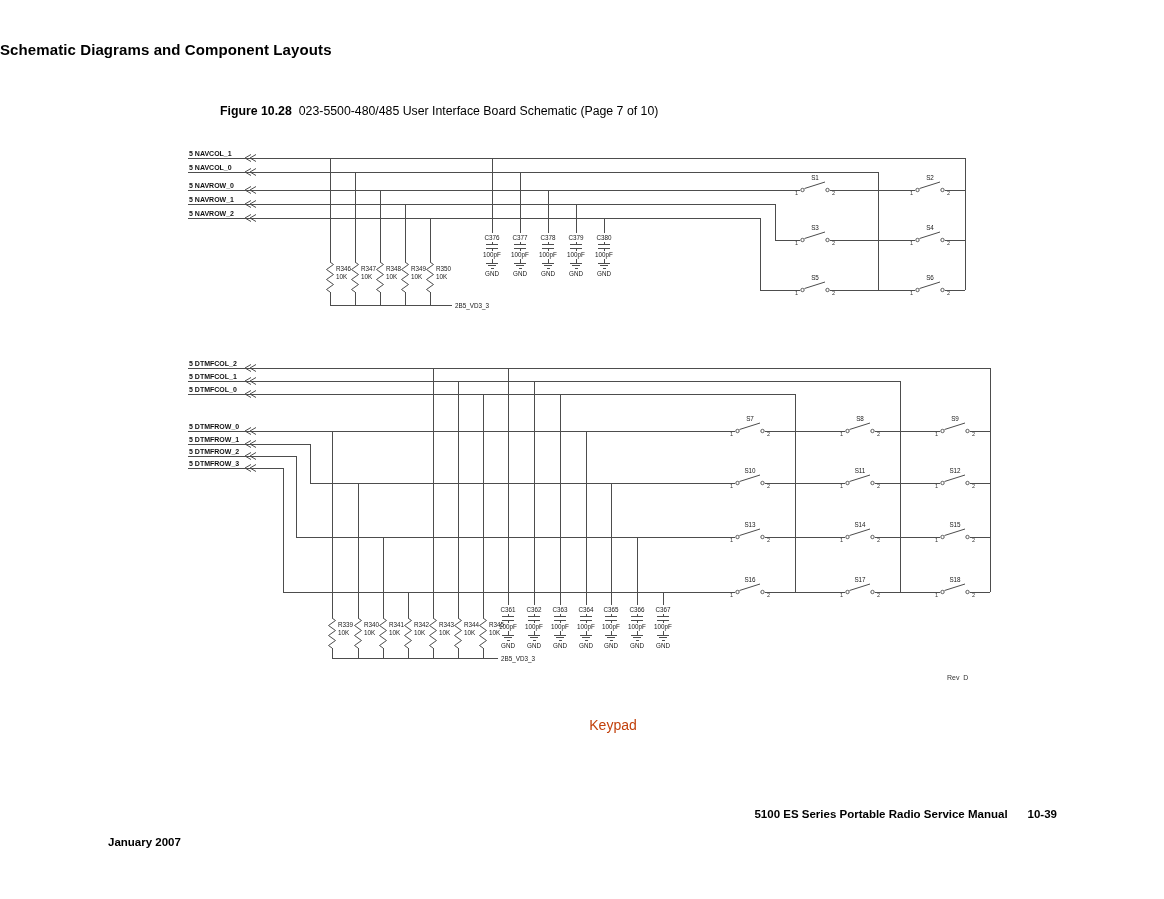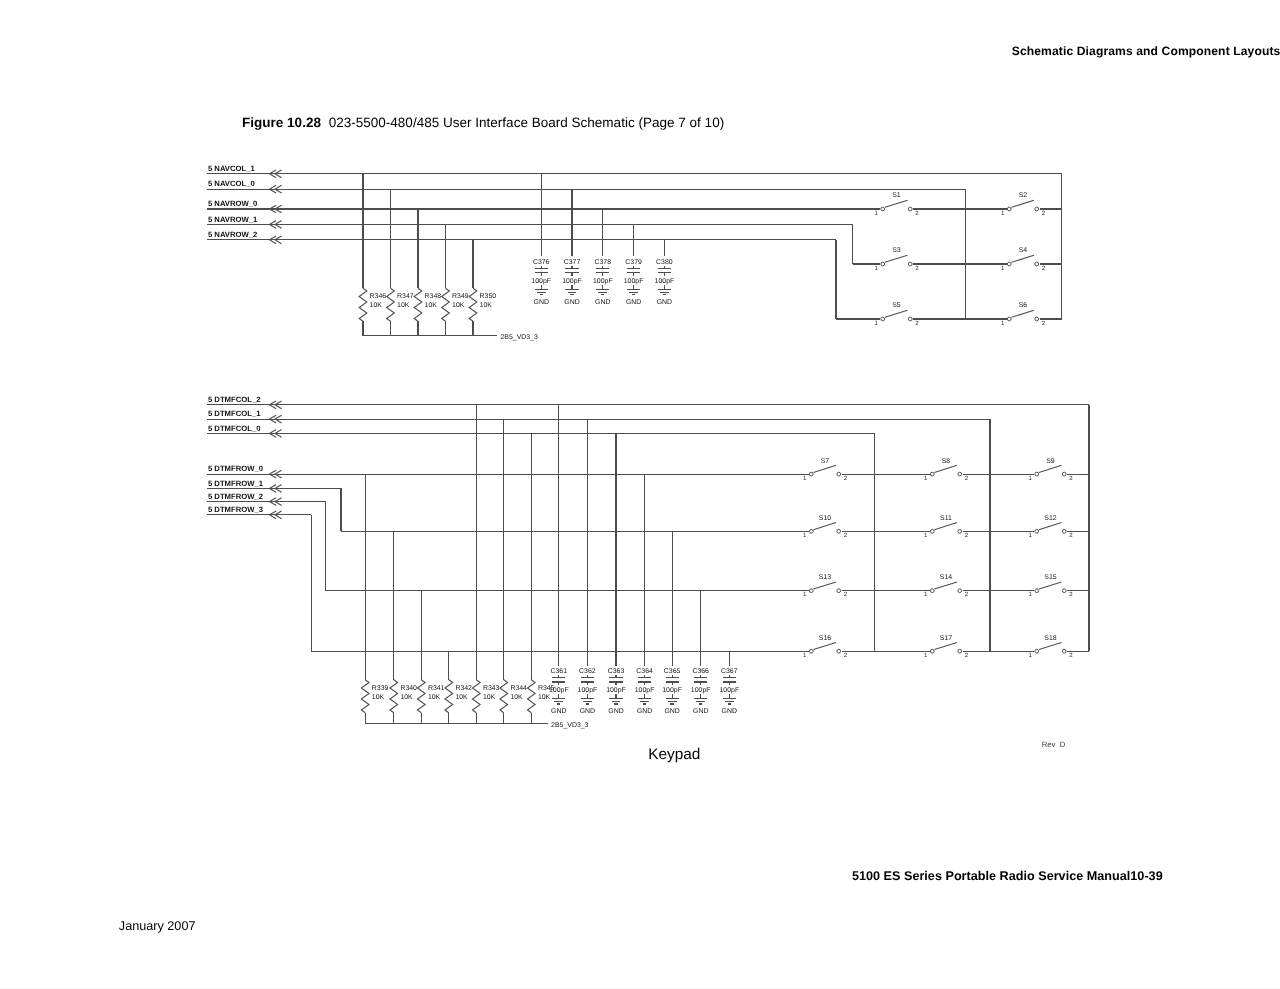--- a/index.html
+++ b/index.html
@@ -1,25 +1,25 @@
 <!DOCTYPE html>
 <html><head>
 <meta charset="utf-8">
 <style>
   html,body{margin:0;padding:0}
   body{background:#ffffff}
   .page{position:relative;width:1164px;height:899px;background:#fff;font-family:"Liberation Sans",sans-serif;color:#000;overflow:hidden;border-right:1px solid #d9d9d9;border-bottom:2px solid #b8b8b8}
-  .header{position:absolute;top:41px;left:0;width:100%;text-align:right;font-size:11px;font-weight:700;letter-spacing:.1px}
+  .header{position:absolute;top:41px;left:0;width:100%;text-align:left;font-size:15px;font-weight:700;letter-spacing:.1px}
   .figcap{position:absolute;top:104px;left:220px;font-size:12.3px;white-space:nowrap}
   .figlabel{font-weight:700;margin-right:7px}
   #schem{position:absolute;left:0;top:0}
-  .keypad{position:absolute;top:677px;left:613px;transform:translateX(-50%);font-size:14px;color:#000000}
+  .keypad{position:absolute;top:717px;left:613px;transform:translateX(-50%);font-size:14px;color:#c2410c}
   .rev{position:absolute;top:674px;left:947px;font-size:7px;color:#333;white-space:pre}
-  .fl{position:absolute;top:836px;left:108px;font-size:11.5px;font-weight:400}
-  .fr{position:absolute;top:791px;right:107px;font-size:11.5px;font-weight:700;display:flex;}
+  .fl{position:absolute;top:836px;left:108px;font-size:11.5px;font-weight:700}
+  .fr{position:absolute;top:808px;right:107px;font-size:11.5px;font-weight:700;display:flex;gap:20px}
   svg text{font-family:"Liberation Sans",sans-serif}
   .sig{font-size:7px;font-weight:700;fill:#101010}
   .cmp{font-size:6.3px;fill:#181818}
   .pin{font-size:5.5px;fill:#333}
   .w{stroke:#4d4d4d;stroke-width:1;shape-rendering:crispEdges}
   .ws{stroke:#4d4d4d;stroke-width:1;fill:none}
   .c{fill:#fff;stroke:#4d4d4d;stroke-width:.9}
 </style>
 </head>
 <body>

